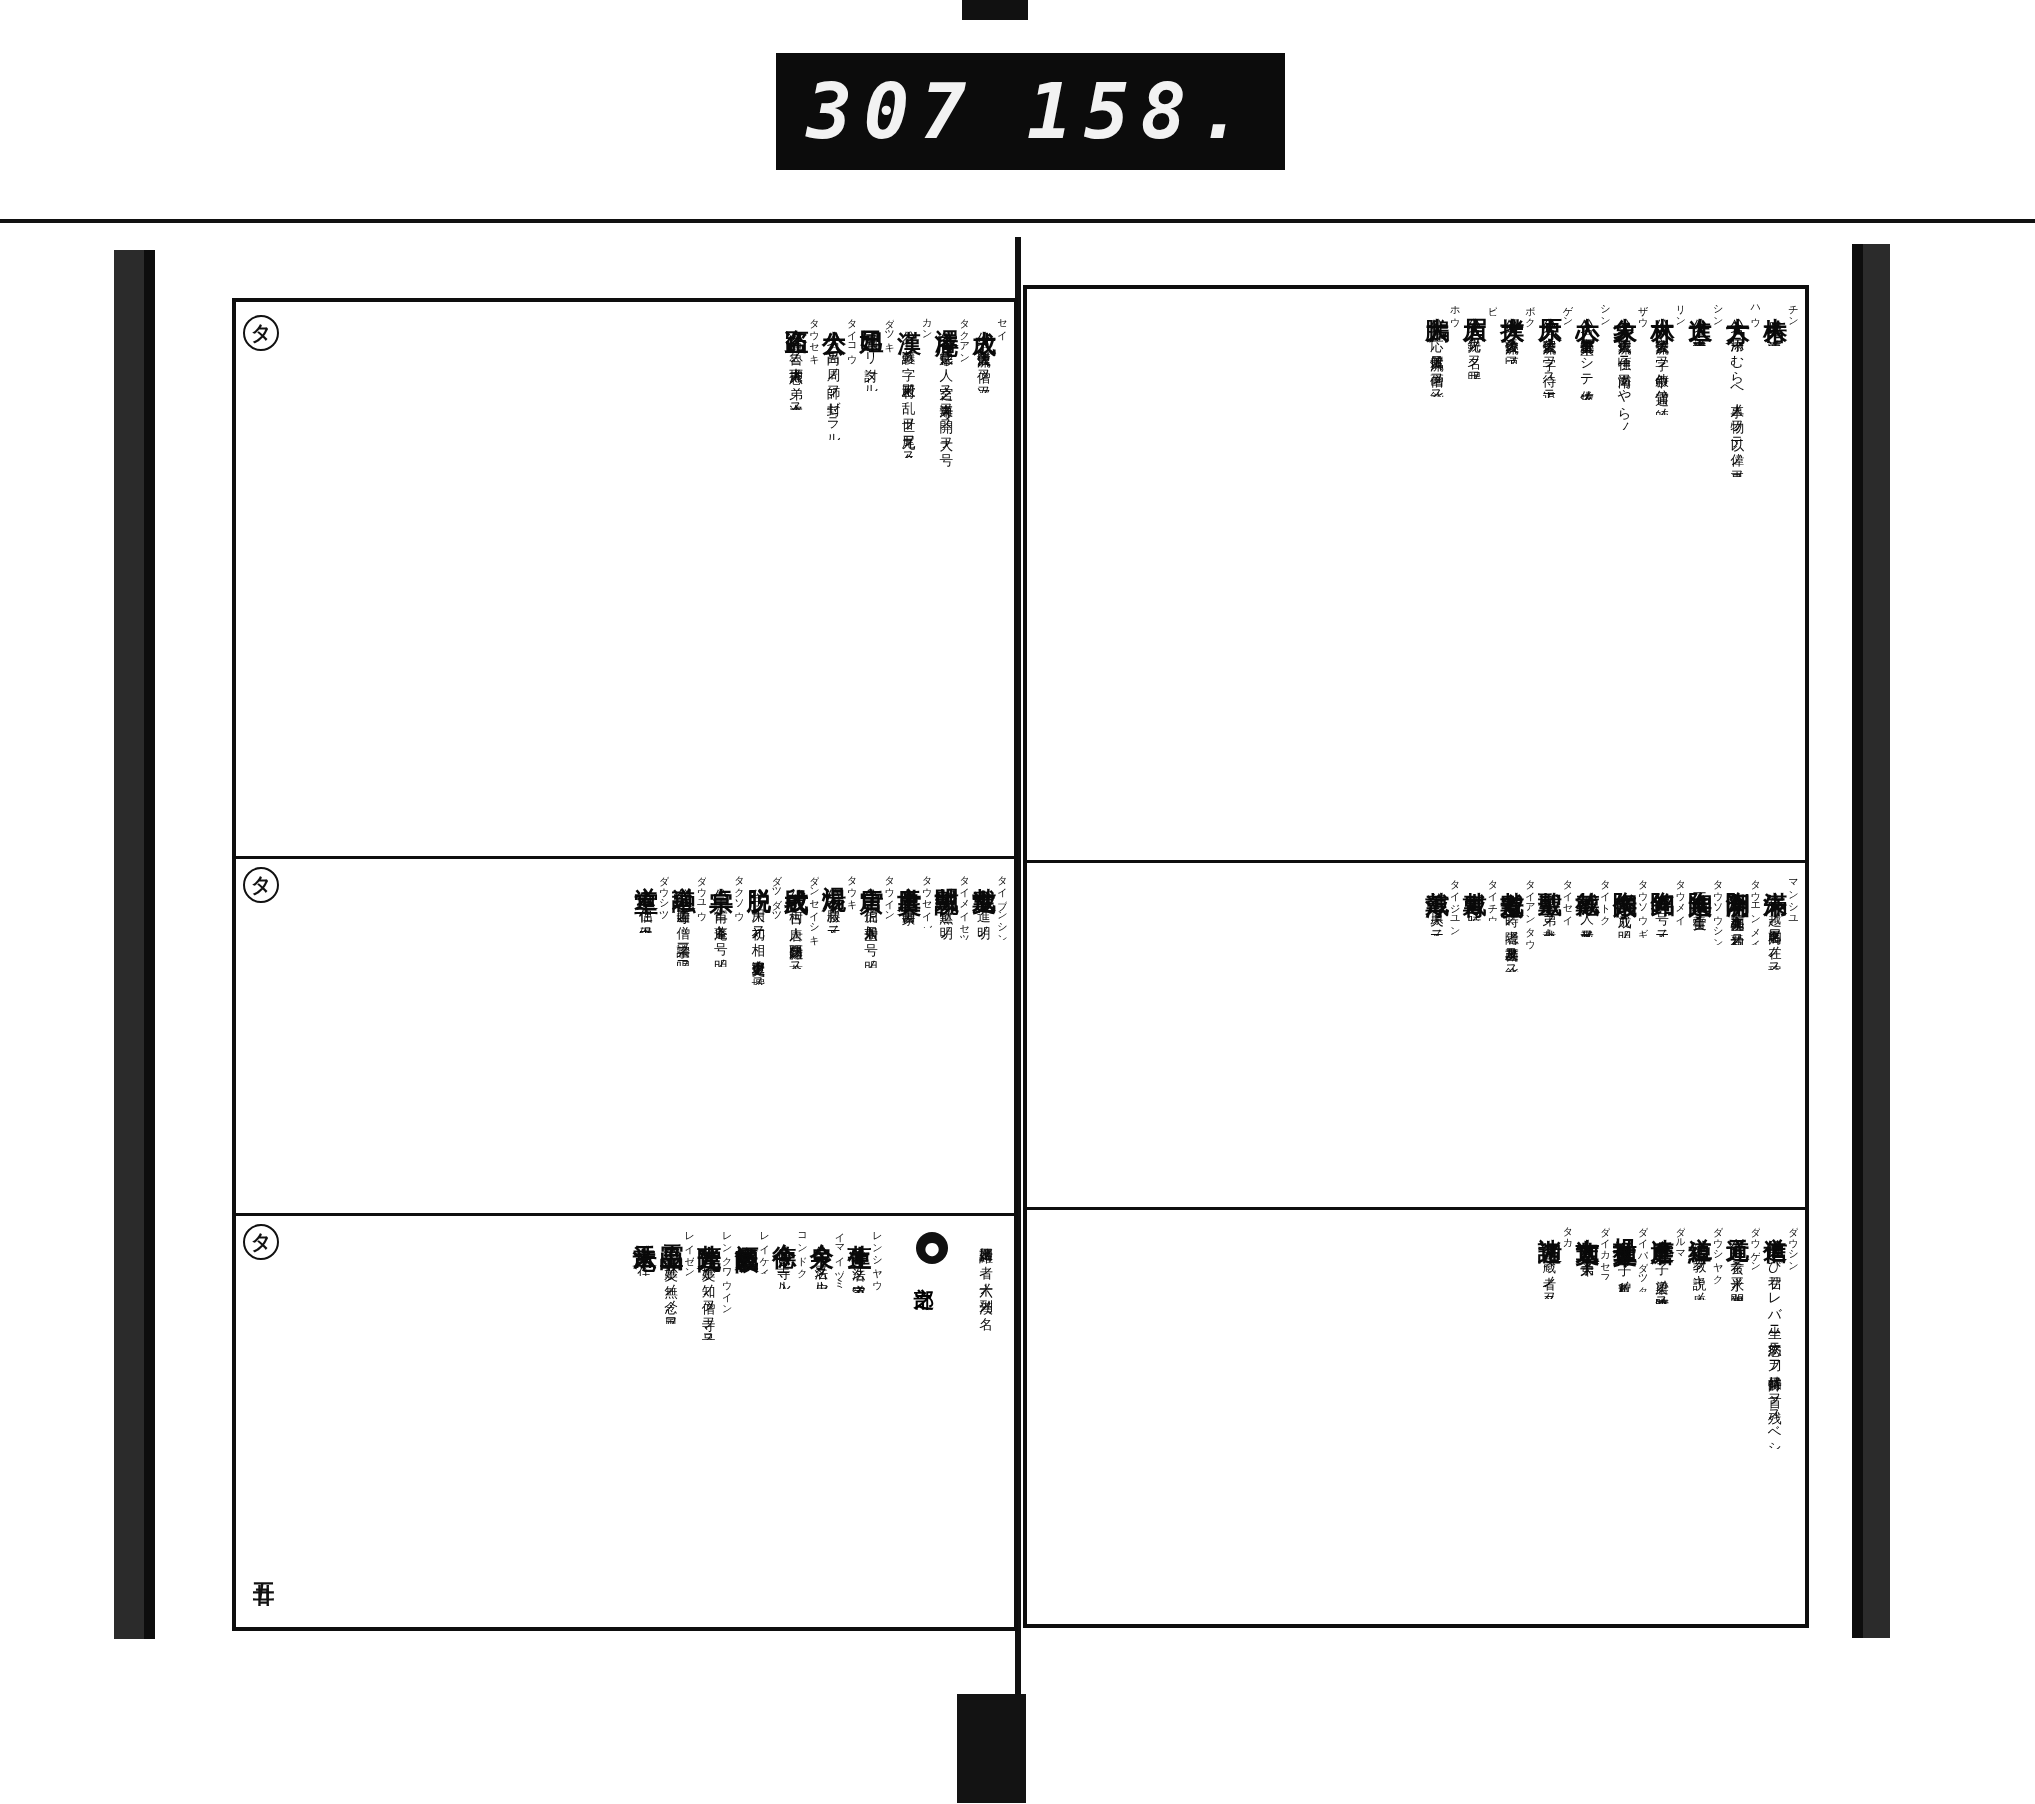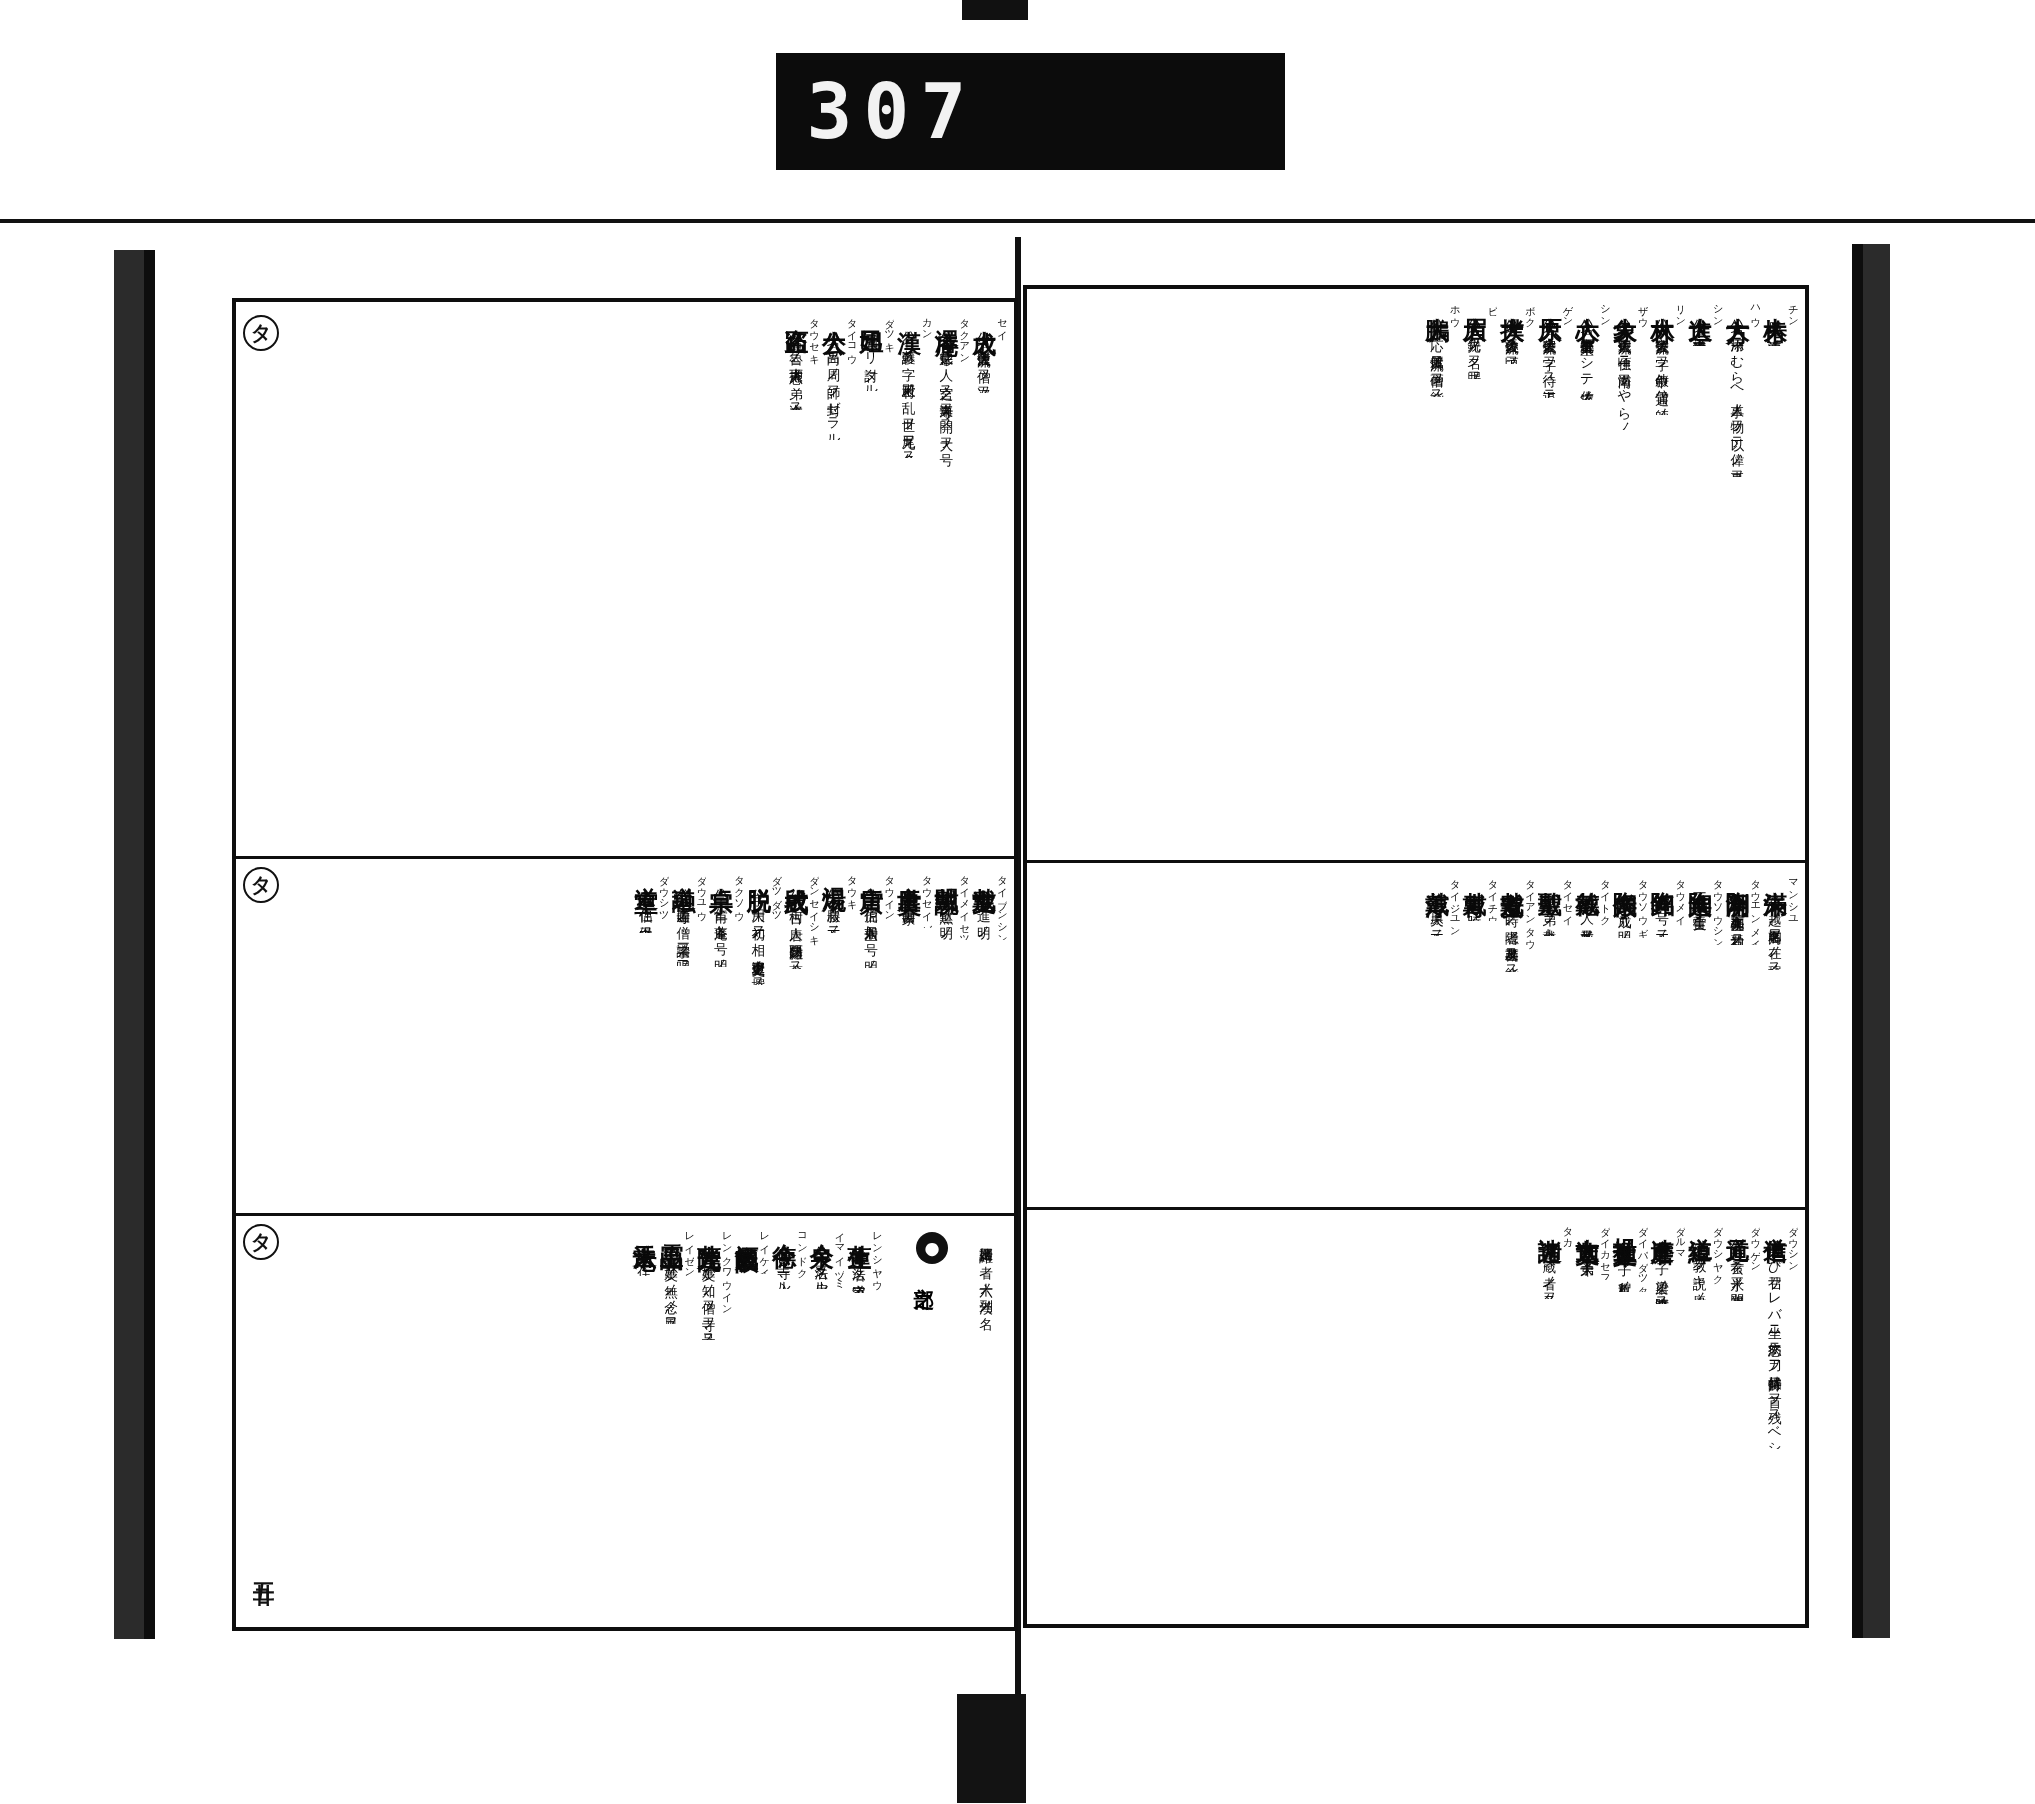--- a/index.html
+++ b/index.html
@@ -21,20 +21,21 @@
     left: 776px;
     top: 53px;
     width: 509px;
     height: 117px;
     background: #0c0c0c;
     display: flex;
     align-items: center;
     justify-content: space-between;
     padding: 0 30.5px;
     box-sizing: border-box;
+    font-style: italic;
   }
   #film-counter .digits {
     color: #f2f2f2;
     font-family: "DejaVu Sans Mono", monospace;
     font-size: 76px;
     font-weight: bold;
     letter-spacing: 11.2px;
   }
   #top-tab {
     position: absolute;
@@ -179,20 +180,21 @@
     font-weight: bold;
   }
 </style>
 </head>
 <body>
 
 <div id="top-tab"></div>
 
 <div id="film-counter">
   <span class="digits">307</span>
+  <span class="digits">158.</span>
 </div>
 
 <div id="book">
   <div class="rule-top"></div>
   <div class="gutter-bar" id="gutter-left-outer"></div>
   <div class="gutter-bar" id="gutter-left-inner"></div>
   <div class="gutter-bar" id="gutter-right-outer"></div>
   <div class="gutter-bar" id="gutter-right-inner"></div>
   <div class="gutter-bar" id="spine"></div>
 

